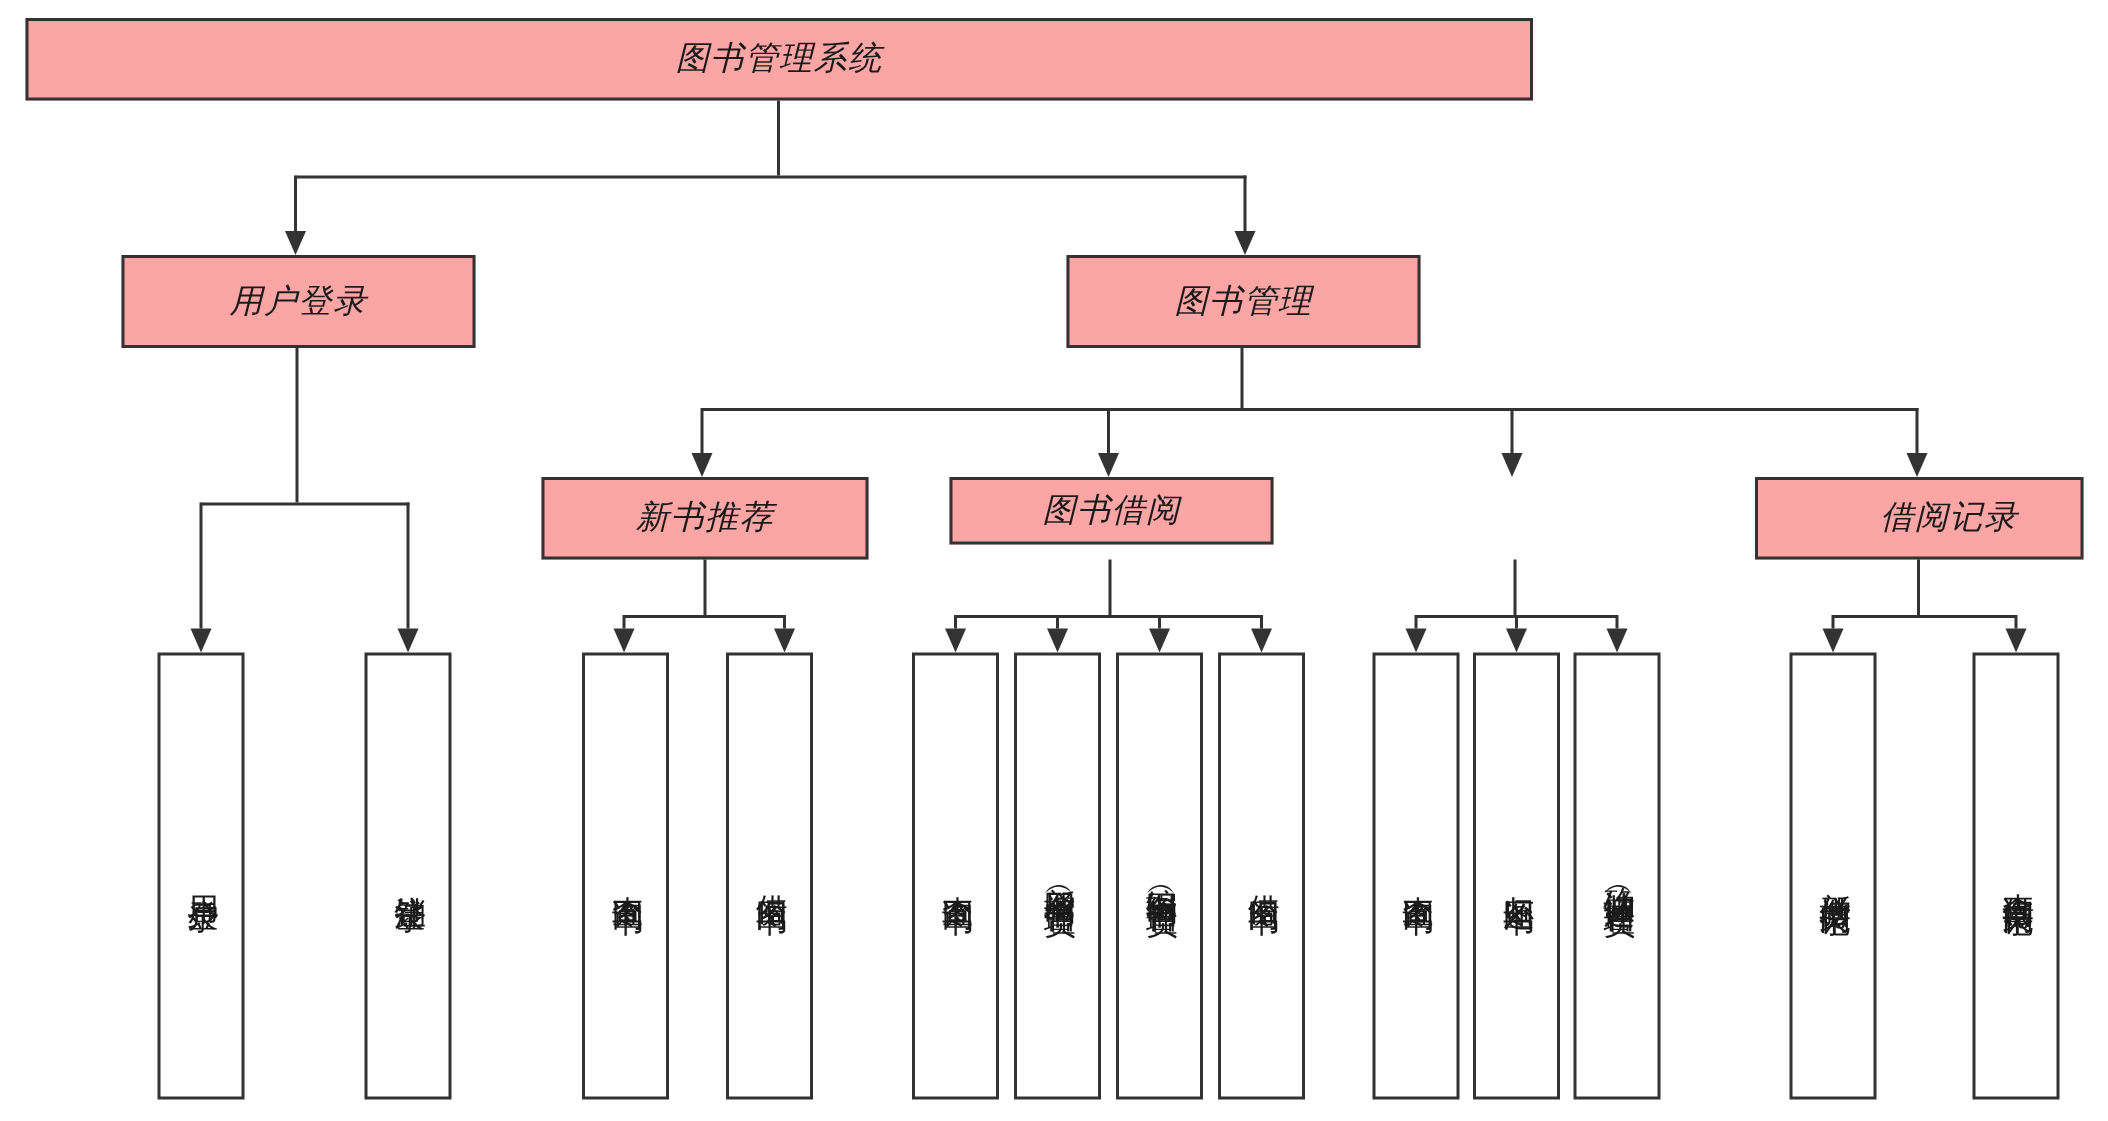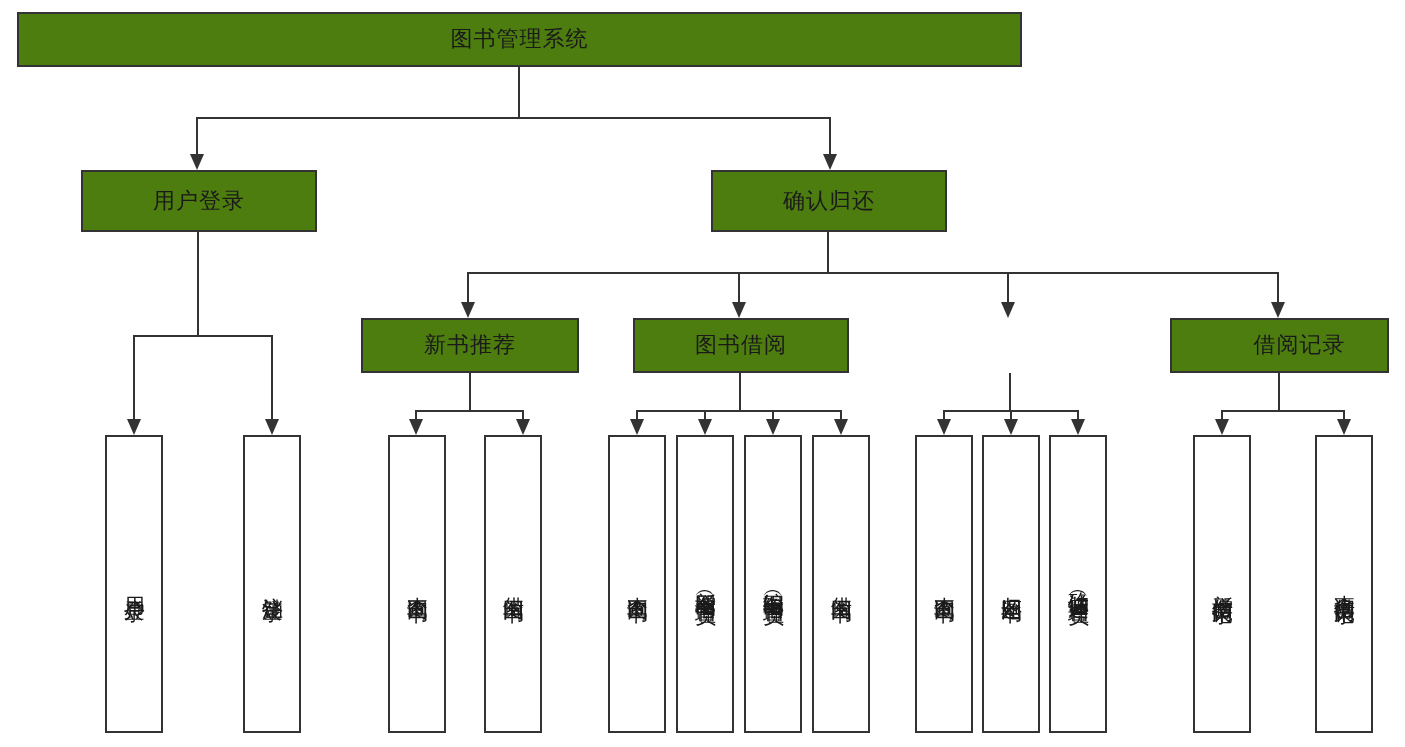--- a/index.html
+++ b/index.html
@@ -14,25 +14,26 @@
     position: relative;
     width: 1405px;
     height: 747px;
     background: #ffffff;
     overflow: hidden;
   }
   .node {
     position: absolute;
     box-sizing: border-box;
     border: 2px solid #333333;
-    background: #4d7c0f;
+    background: #fca5a5;
     display: flex;
     align-items: center;
     justify-content: center;
     color: #1a1a1a;
+    font-style: italic;
   }
   .node .label {
     font-size: 22px;
     line-height: 1.2;
     letter-spacing: 1px;
     white-space: nowrap;
   }
   
   .leaf {
     position: absolute;
@@ -93,21 +94,21 @@
   <div class="hline" id="c-root-bar" style="left: 197px; top: 117px; width: 634px;"></div>
   <div class="vline" id="c-root-a0" style="left: 196px; top: 117px; height: 37px;"></div>
   <div class="arrow" id="c-root-ah0" style="left: 190px; top: 154px;"></div>
   <div class="vline" id="c-root-a1" style="left: 829px; top: 117px; height: 37px;"></div>
   <div class="arrow" id="c-root-ah1" style="left: 823px; top: 154px;"></div>
 
   <div class="node" id="node-l1-0" style="left: 81px; top: 170px; width: 236px; height: 62px;">
     <span class="label">用户登录</span>
   </div>
   <div class="node" id="node-l1-1" style="left: 711px; top: 170px; width: 236px; height: 62px;">
-    <span class="label">确认归还</span>
+    <span class="label">图书管理</span>
   </div>
 
   <div class="vline" id="c-user-trunk" style="left: 197px; top: 232px; height: 103px;"></div>
   <div class="hline" id="c-user-bar" style="left: 134px; top: 335px; width: 139px;"></div>
   <div class="vline" id="c-user-a0" style="left: 133px; top: 335px; height: 84px;"></div>
   <div class="arrow" id="c-user-ah0" style="left: 127px; top: 419px;"></div>
   <div class="vline" id="c-user-a1" style="left: 271px; top: 335px; height: 84px;"></div>
   <div class="arrow" id="c-user-ah1" style="left: 265px; top: 419px;"></div>
 
   <div class="vline" id="c-book-trunk" style="left: 827px; top: 232px; height: 40px;"></div>
@@ -117,21 +118,21 @@
   <div class="vline" id="c-book-a1" style="left: 738px; top: 272px; height: 30px;"></div>
   <div class="arrow" id="c-book-ah1" style="left: 732px; top: 302px;"></div>
   <div class="vline" id="c-book-a2" style="left: 1007px; top: 272px; height: 30px;"></div>
   <div class="arrow" id="c-book-ah2" style="left: 1001px; top: 302px;"></div>
   <div class="vline" id="c-book-a3" style="left: 1277px; top: 272px; height: 30px;"></div>
   <div class="arrow" id="c-book-ah3" style="left: 1271px; top: 302px;"></div>
 
   <div class="node" id="node-l2-0" style="left: 361px; top: 318px; width: 218px; height: 55px;">
     <span class="label">新书推荐</span>
   </div>
-  <div class="node" id="node-l2-1" style="left: 633px; top: 318px; width: 216px; height: 55px;">
+  <div class="node" id="node-l2-1" style="left: 633px; top: 318px; width: 216px; height: 45px;">
     <span class="label">图书借阅</span>
   </div>
   <div class="node" id="node-l2-3" style="left: 1170px; top: 318px; width: 219px; height: 55px; padding-left: 40px;">
     <span class="label">借阅记录</span>
   </div>
 
   <div id="group-connectors">
       <div class="vline" style="left: 469px; top: 373px; height: 37px;"></div>
       <div class="hline" style="left: 416px; top: 410px; width: 107px;"></div>
       <div class="vline" style="left: 415px; top: 410px; height: 9px;"></div>

